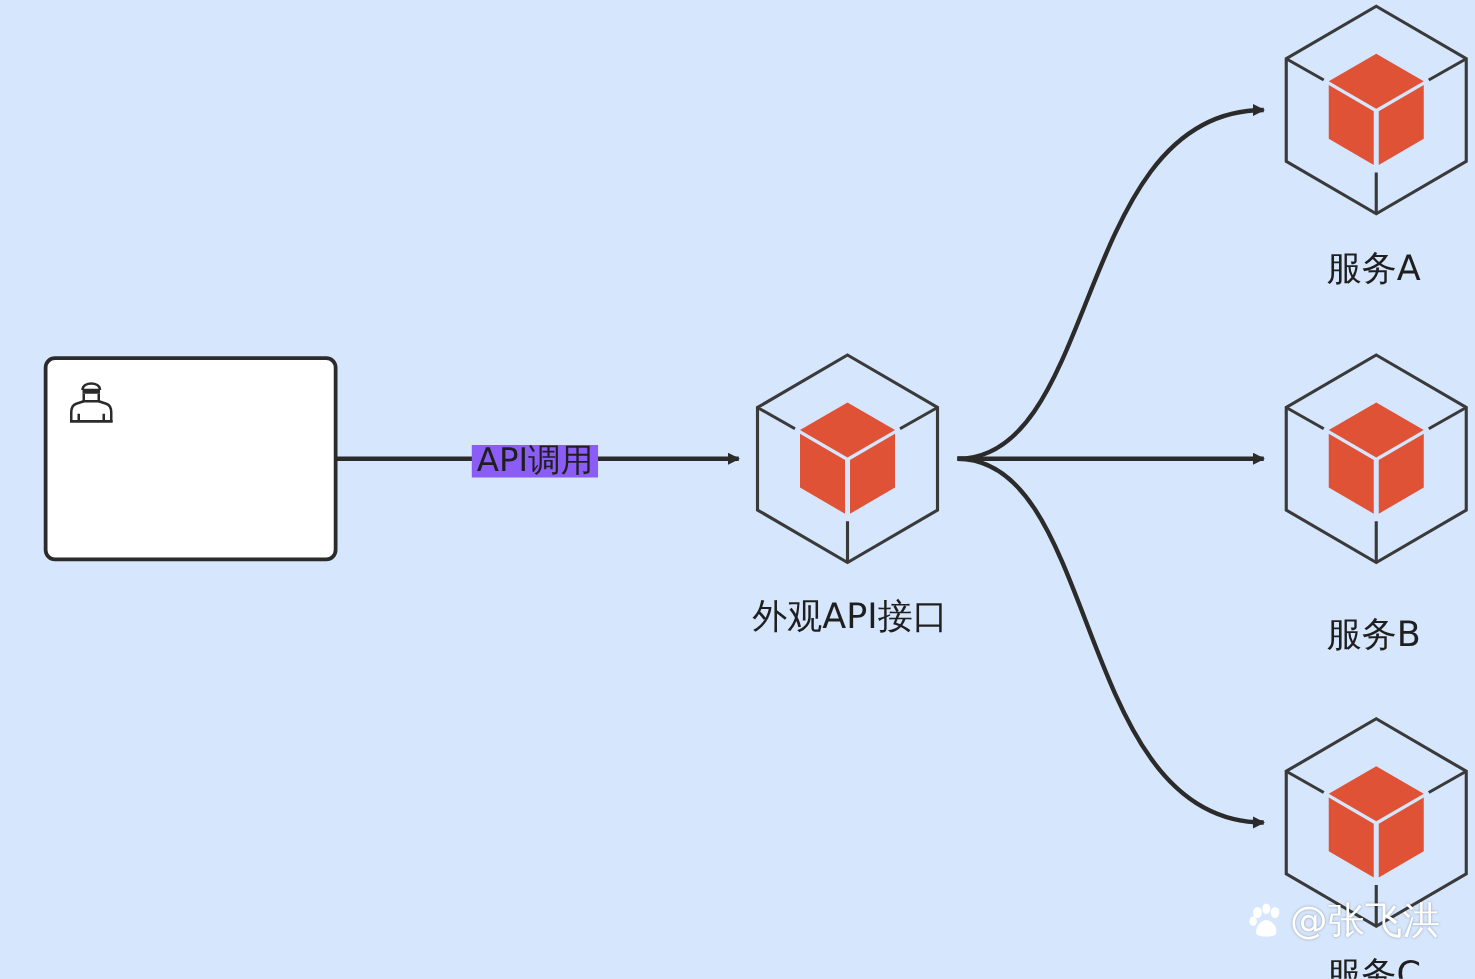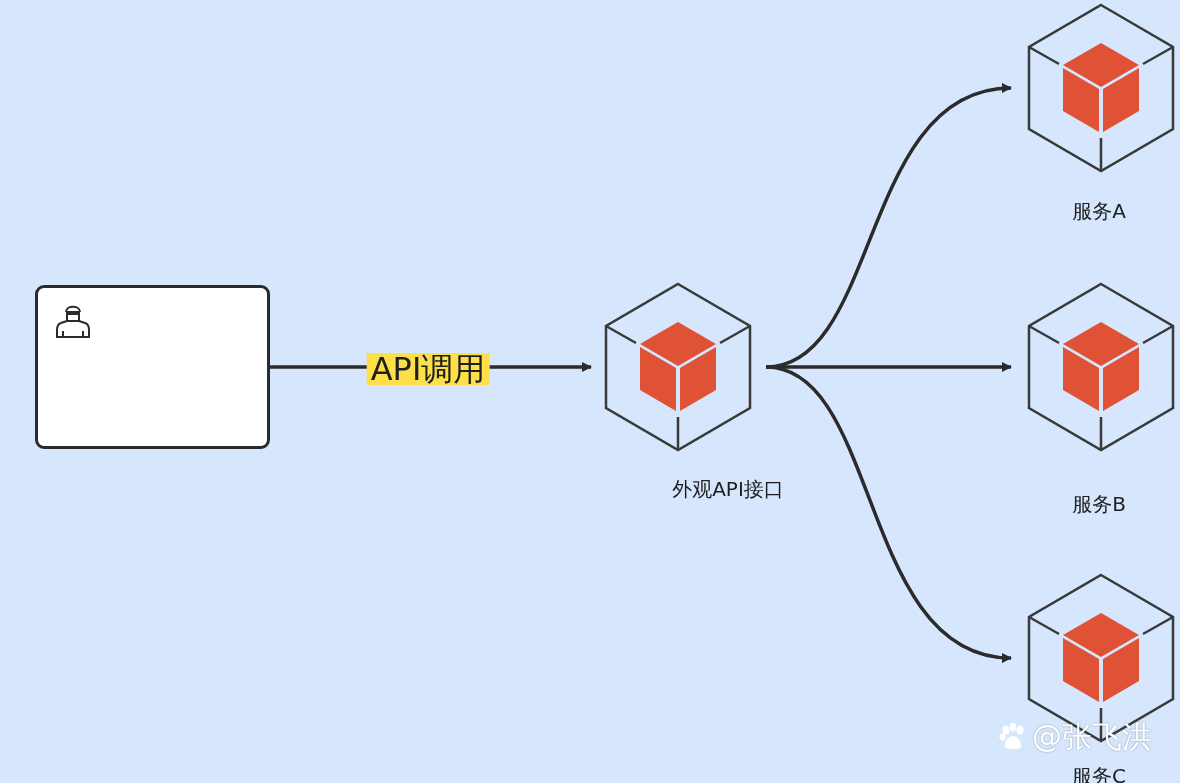--- a/index.html
+++ b/index.html
@@ -4,27 +4,27 @@
 <style>
   html, body { margin: 0; padding: 0; }
   body {
     width: 1180px; height: 783px; overflow: hidden;
     background: #d6e6fd;
     position: relative;
     font-family: "DejaVu Sans", "Liberation Sans", sans-serif;
   }
   #canvas { position: absolute; left: 0; top: 0; }
   .node-label {
-    position: absolute; font-size: 20px; color: #1f1f1f;
+    position: absolute; font-size: 28px; color: #1f1f1f;
     white-space: nowrap; transform: translateX(-50%);
     line-height: 1;
   }
   .edge-label {
-    position: absolute; font-size: 32px; color: #1f1f1f;
-    background: #fde047; padding: 0 4px; line-height: 1;
+    position: absolute; font-size: 26px; color: #1f1f1f;
+    background: #8b5cf6; padding: 0 4px; line-height: 1;
     transform: translate(-50%, -50%); white-space: nowrap;
   }
   .user-box {
     position: absolute; left: 35px; top: 285px; width: 229px; height: 158px;
     background: #ffffff; border: 3px solid #2b2b2b; border-radius: 9px;
   }
   .user-icon { position: absolute; left: 14px; top: 12px; width: 42px; height: 42px; }
   .watermark {
     position: absolute; left: 998px; top: 722px; font-size: 30px; color: #ffffff;
     text-shadow: 0 0 2px rgba(0,0,0,0.35);
@@ -92,21 +92,21 @@
 
     <path d="M15,21 L9,23 C6,24 5,27 5,30 L5,37 L37,37 L37,30 C37,27 36,24 33,23 L27,21" fill="none" stroke="#2b2b2b" stroke-width="2"></path>
     <line x1="11" y1="31" x2="11" y2="37" stroke="#2b2b2b" stroke-width="2"></line>
     <line x1="31" y1="31" x2="31" y2="37" stroke="#2b2b2b" stroke-width="2"></line>
     <line x1="4" y1="37" x2="38" y2="37" stroke="#2b2b2b" stroke-width="2"></line>
   </svg>
 </div>
 
 <div class="edge-label" style="left:428px; top:369px;">API调用</div>
 
-<div class="node-label" style="left:680px; top:479px;margin-left:48px;">外观API接口</div>
+<div class="node-label" style="left:680px; top:479px;">外观API接口</div>
 <div class="node-label" style="left:1099px; top:201px;">服务A</div>
 <div class="node-label" style="left:1099px; top:494px;">服务B</div>
 <div class="node-label" style="left:1099px; top:766px;">服务C</div>
 
 <div class="watermark">
   <svg class="paw" viewBox="0 0 30 30">
     <ellipse cx="8" cy="8" rx="3.5" ry="4.5" fill="#ffffff"></ellipse>
     <ellipse cx="15" cy="5" rx="3.2" ry="4.2" fill="#ffffff"></ellipse>
     <ellipse cx="22" cy="8" rx="3.5" ry="4.5" fill="#ffffff"></ellipse>
     <ellipse cx="4.5" cy="15" rx="3" ry="3.8" fill="#ffffff"></ellipse>

